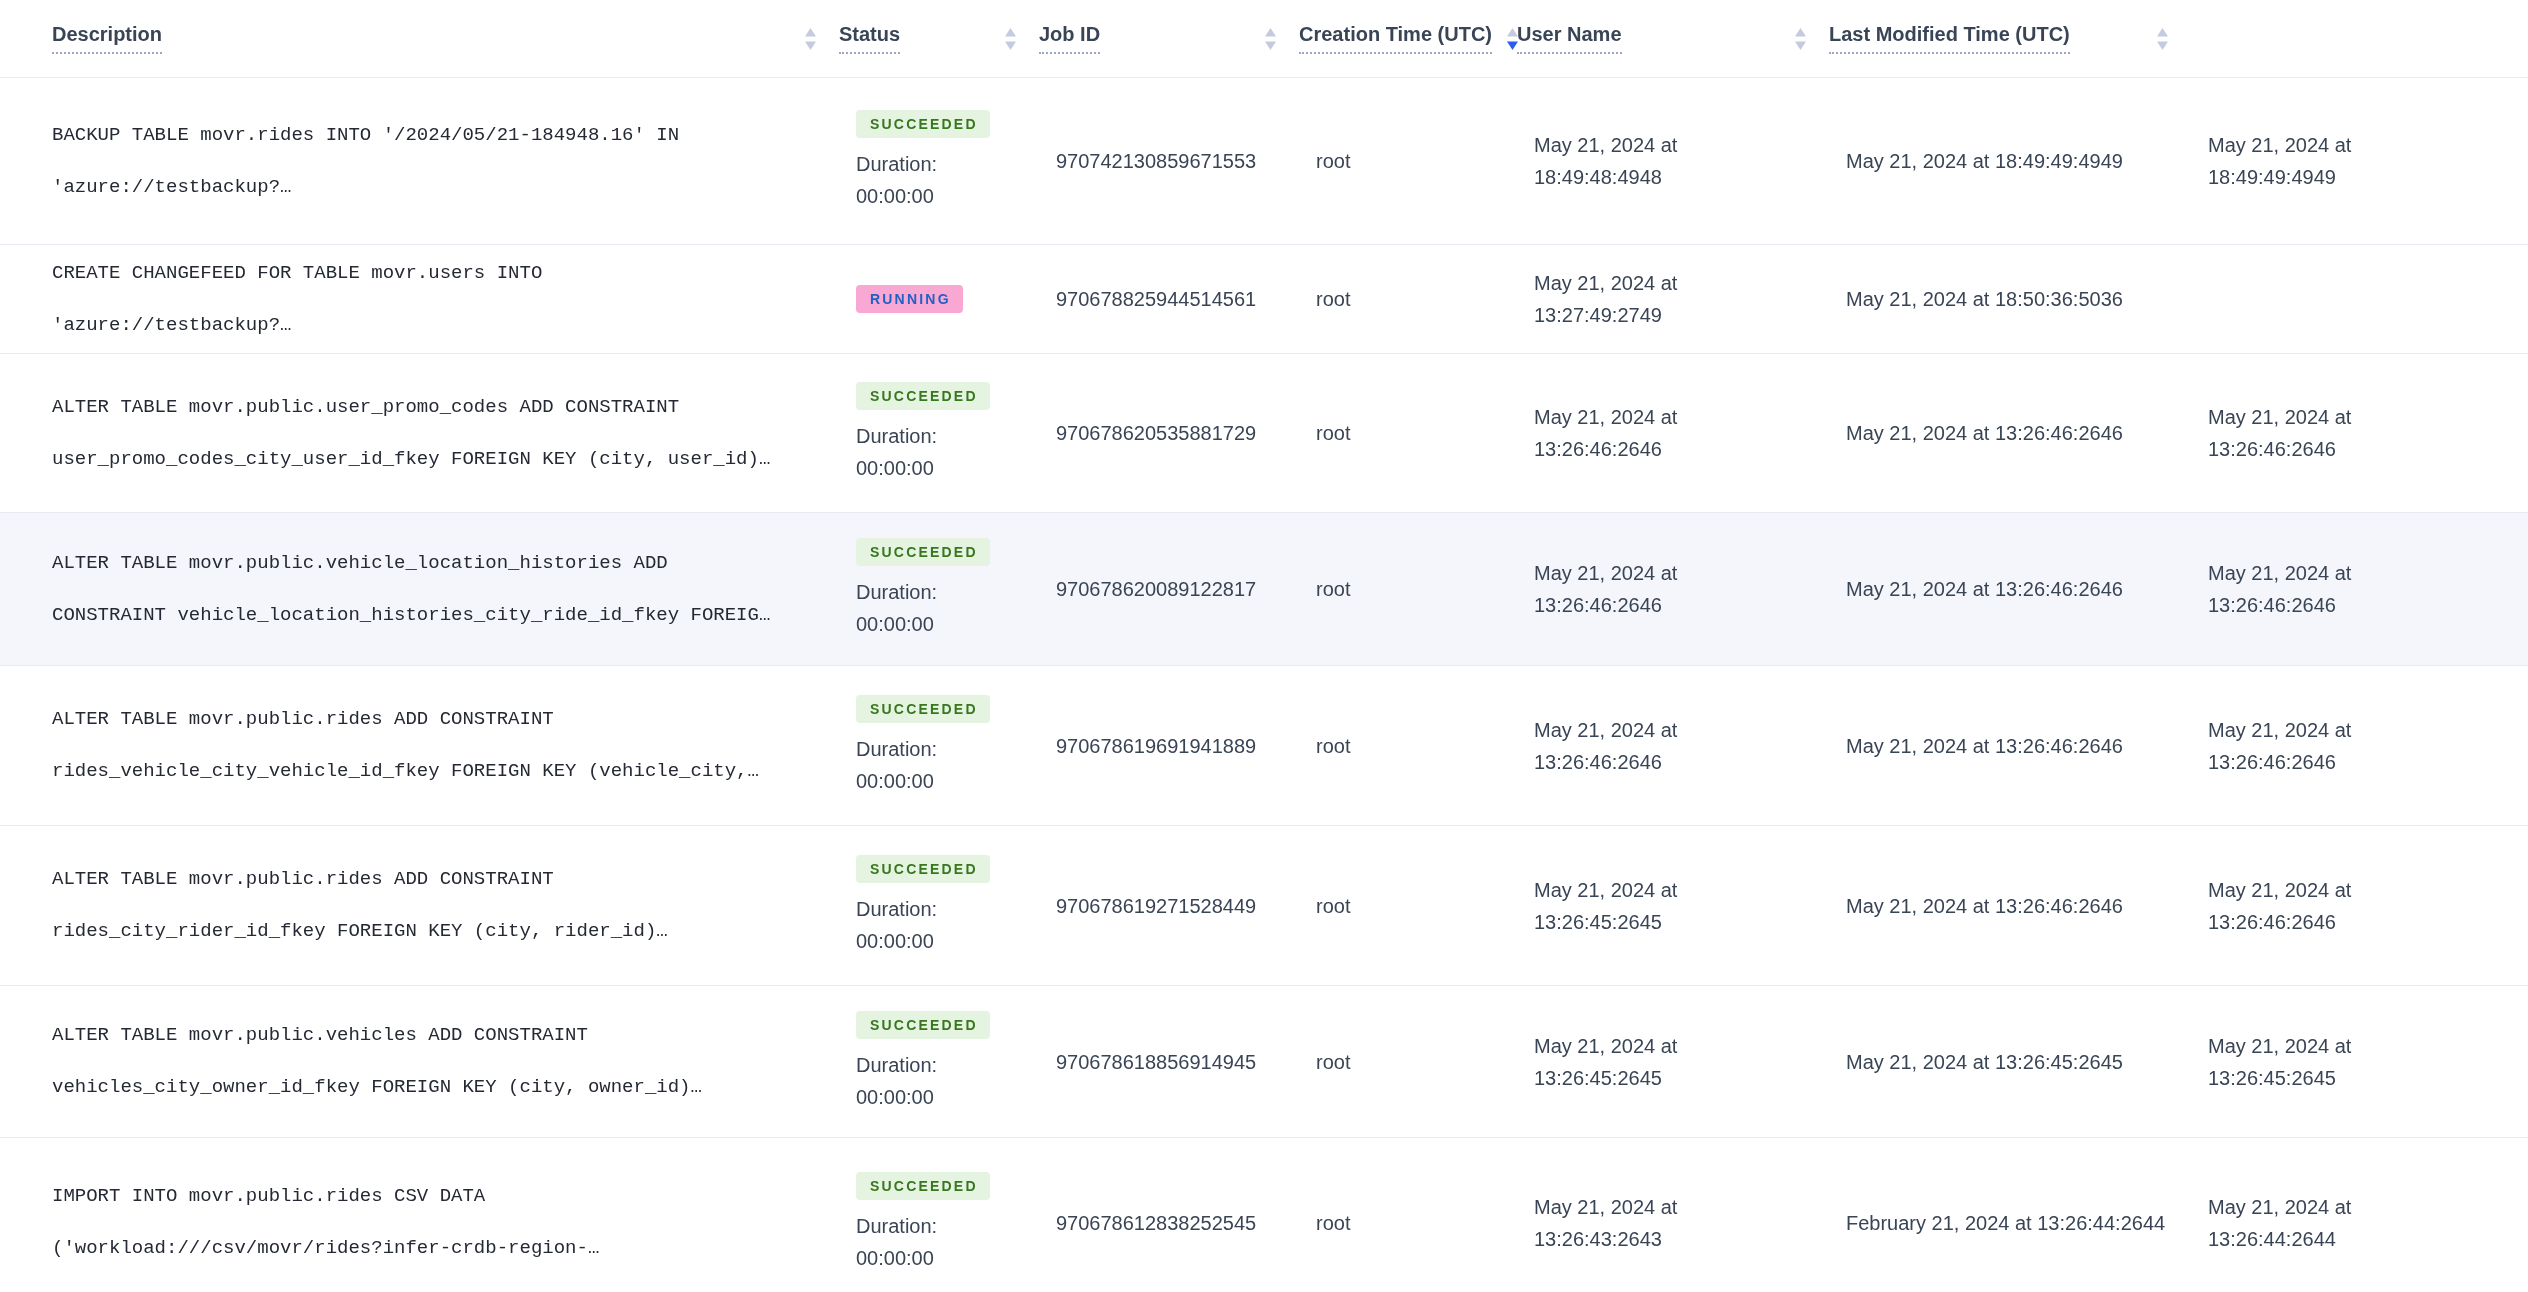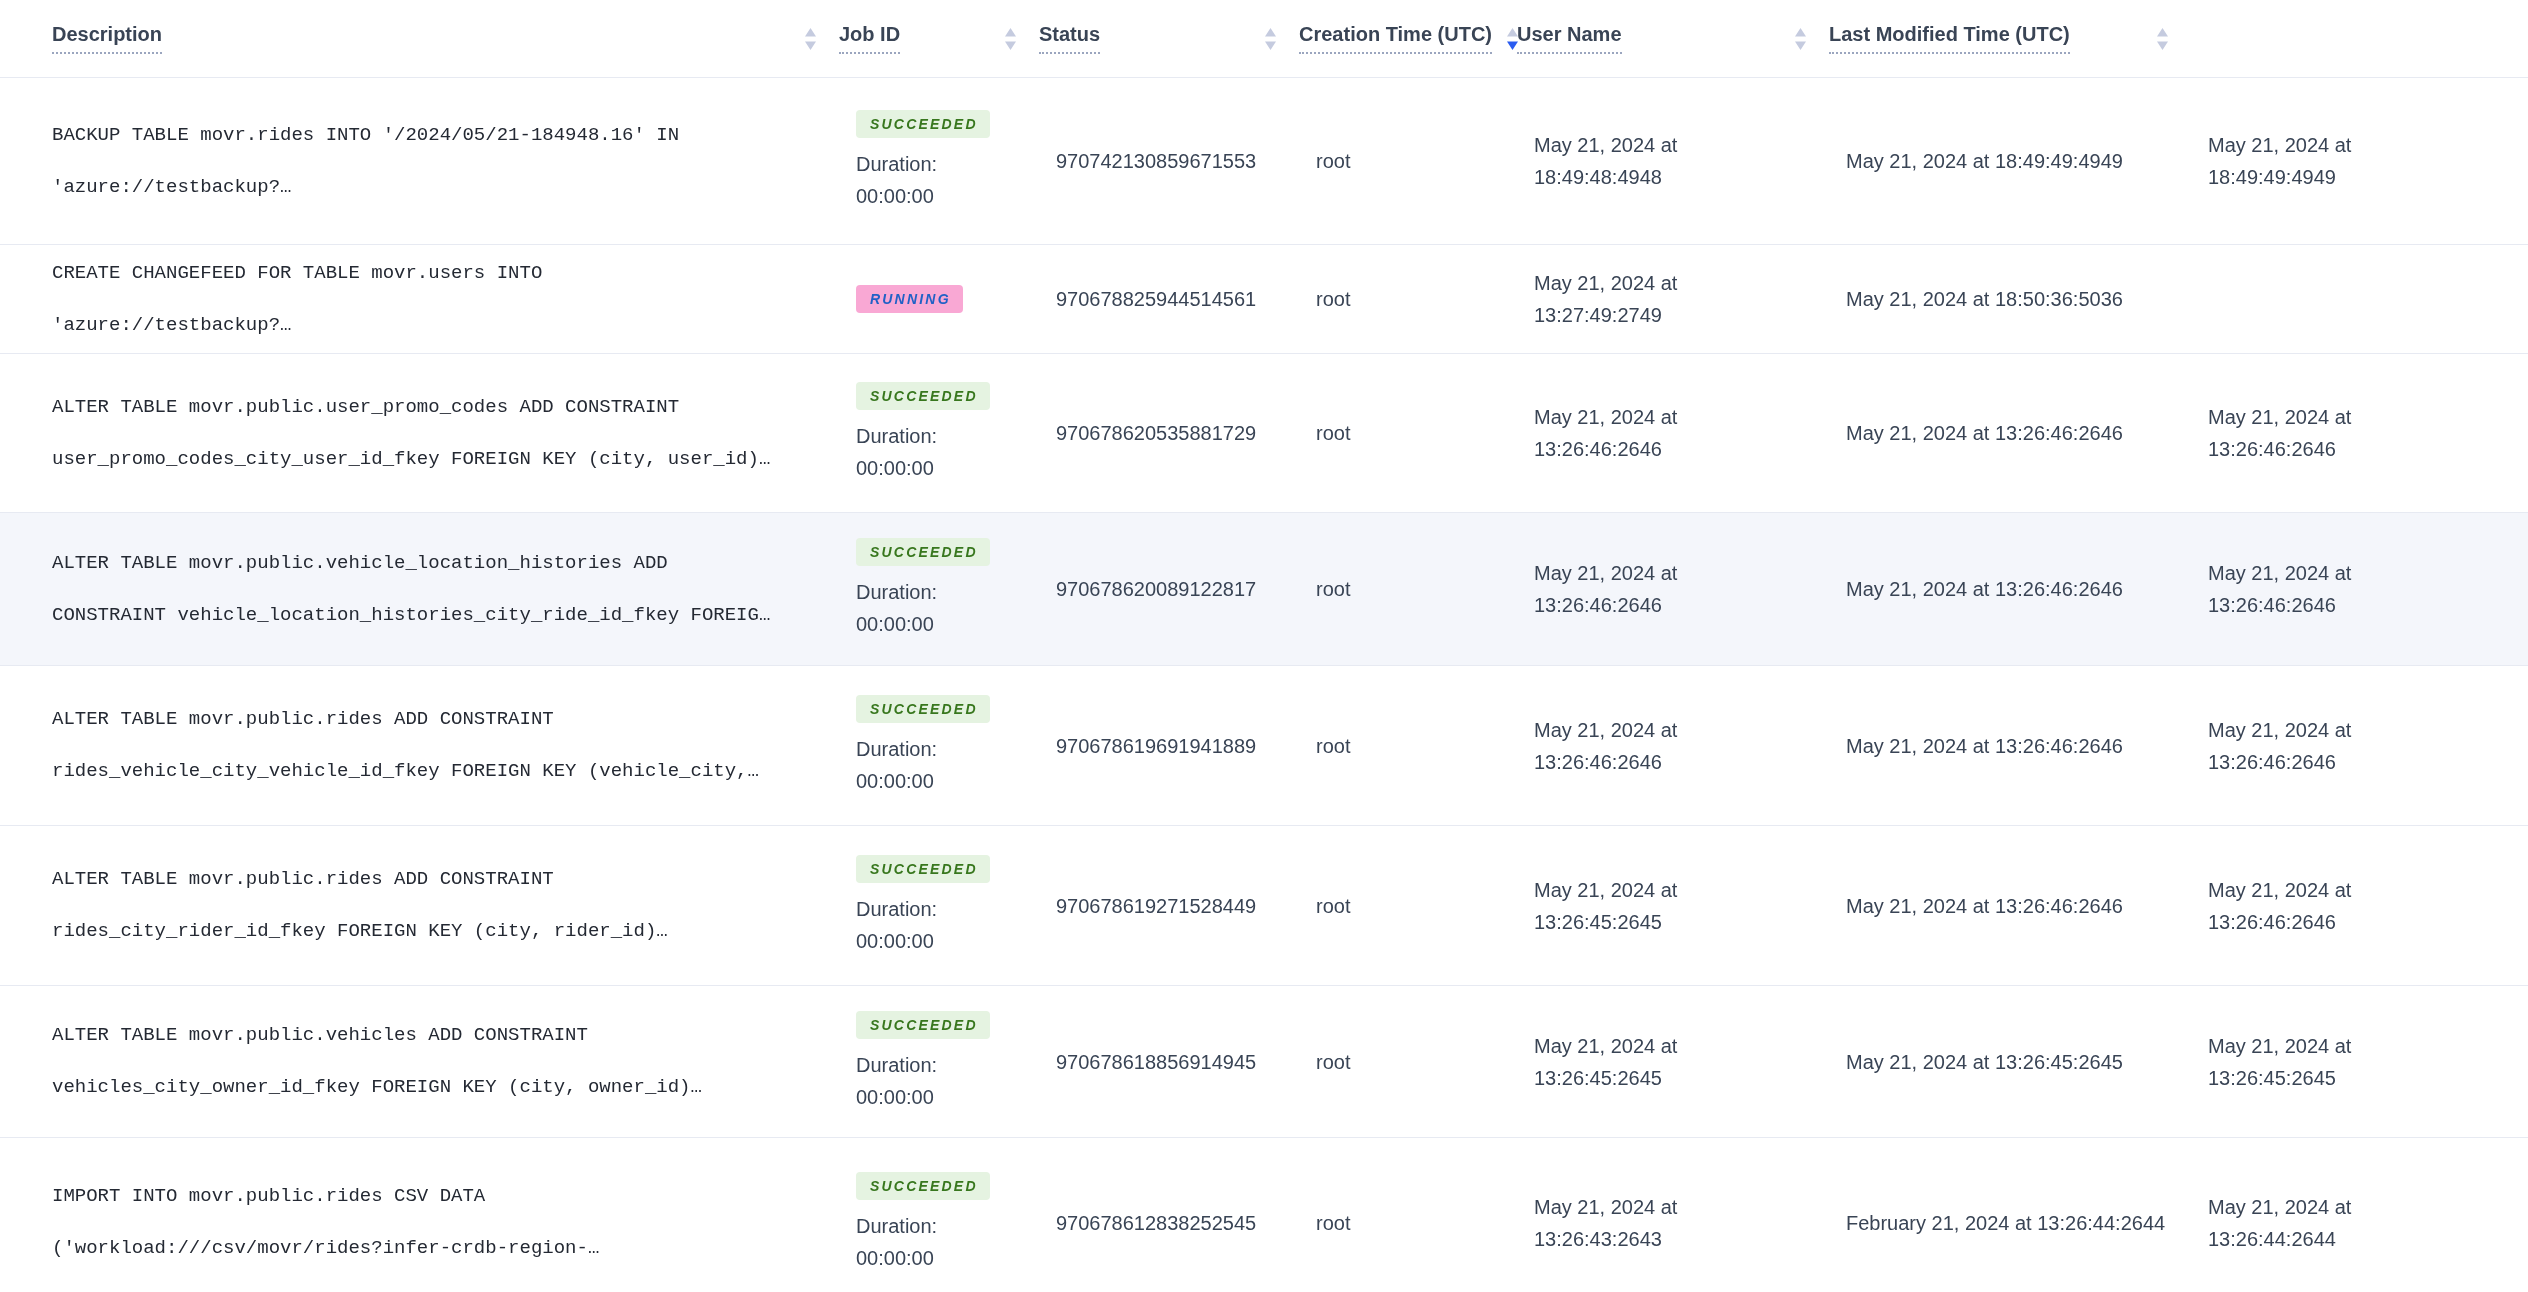--- a/index.html
+++ b/index.html
@@ -74,47 +74,46 @@
 
   .badge {
     display: inline-block;
     font-size: 14px;
     font-weight: 700;
     letter-spacing: 2.2px;
     line-height: 1;
     padding: 7px 12px 7px 14px;
     border-radius: 4px;
     white-space: nowrap;
-    font-style: italic;
   }
   .duration { margin-top: 10px; line-height: 32px; font-size: 20px; }
 
   .td-jobid, .td-user { white-space: nowrap; }
 </style>
 </head>
 <body>
 
 <div class="jobs-table">
   <div class="thead" id="thead">
       <div class="th">
     <span class="th-label">Description</span>
     <svg class="sort-icon" width="13" height="24" viewBox="0 0 13 24">
       <path class="arrow-up" d="M6.5 1 L12 9.5 L1 9.5 Z" fill="#c5cbdf"></path>
       <path class="arrow-down" d="M6.5 23 L12 14.5 L1 14.5 Z" fill="#c5cbdf"></path>
     </svg>
   </div>
       <div class="th">
+    <span class="th-label">Status</span>
+    <svg class="sort-icon" width="13" height="24" viewBox="0 0 13 24">
+      <path class="arrow-up" d="M6.5 1 L12 9.5 L1 9.5 Z" fill="#c5cbdf"></path>
+      <path class="arrow-down" d="M6.5 23 L12 14.5 L1 14.5 Z" fill="#c5cbdf"></path>
+    </svg>
+  </div>
+      <div class="th">
     <span class="th-label">Job ID</span>
-    <svg class="sort-icon" width="13" height="24" viewBox="0 0 13 24">
-      <path class="arrow-up" d="M6.5 1 L12 9.5 L1 9.5 Z" fill="#c5cbdf"></path>
-      <path class="arrow-down" d="M6.5 23 L12 14.5 L1 14.5 Z" fill="#c5cbdf"></path>
-    </svg>
-  </div>
-      <div class="th">
-    <span class="th-label">Status</span>
     <svg class="sort-icon" width="13" height="24" viewBox="0 0 13 24">
       <path class="arrow-up" d="M6.5 1 L12 9.5 L1 9.5 Z" fill="#c5cbdf"></path>
       <path class="arrow-down" d="M6.5 23 L12 14.5 L1 14.5 Z" fill="#c5cbdf"></path>
     </svg>
   </div>
       <div class="th">
     <span class="th-label">Creation Time (UTC)</span>
     <svg class="sort-icon" width="13" height="24" viewBox="0 0 13 24">
       <path class="arrow-up" d="M6.5 1 L12 9.5 L1 9.5 Z" fill="#c5cbdf"></path>
       <path class="arrow-down" d="M6.5 23 L12 14.5 L1 14.5 Z" fill="#2a5cf0"></path>

